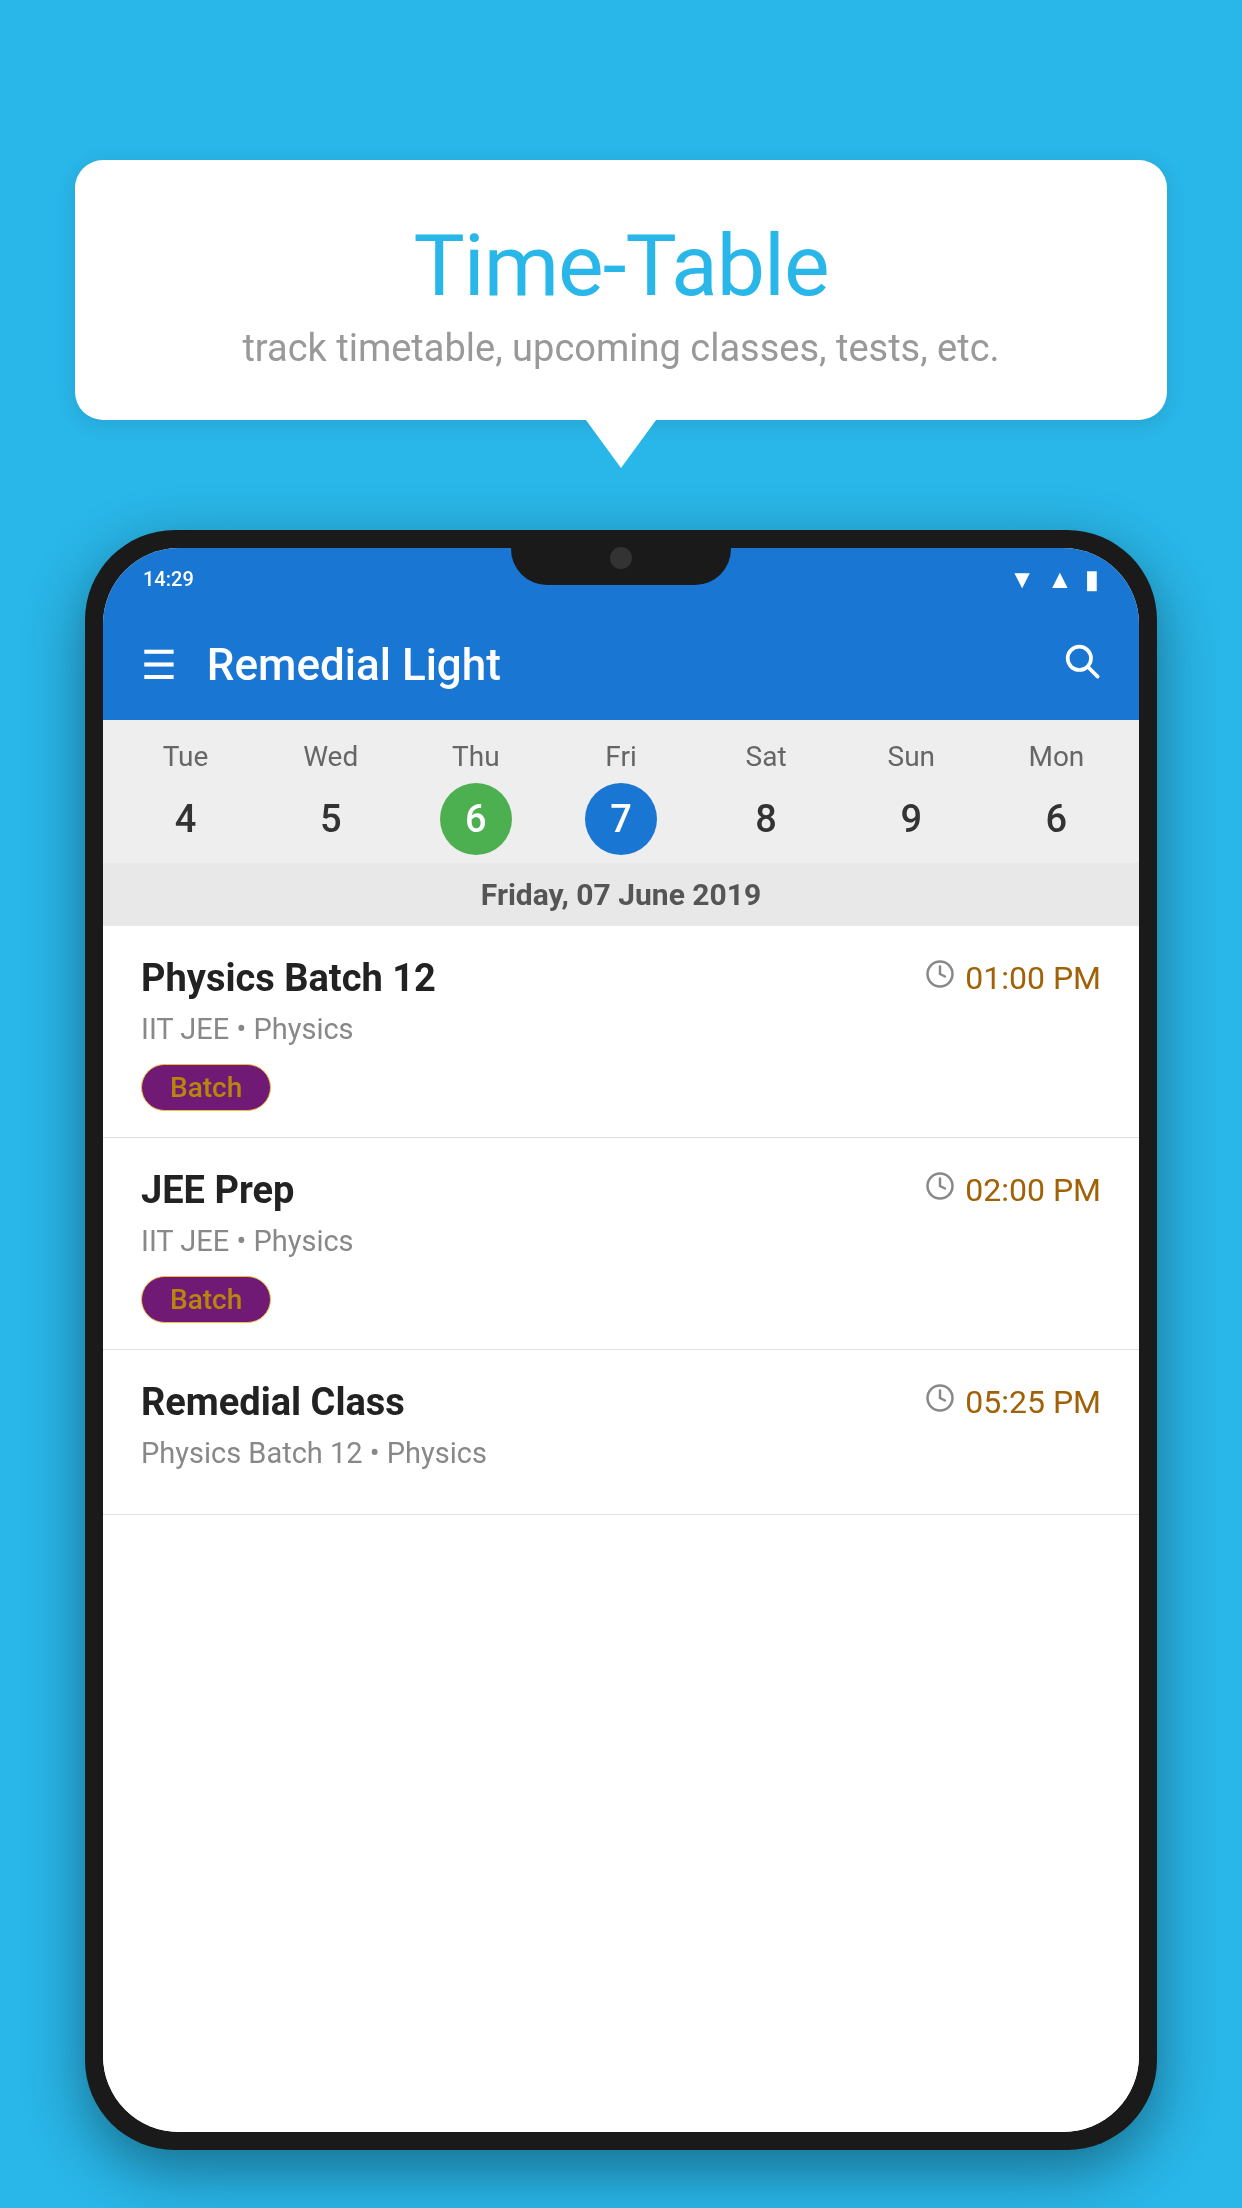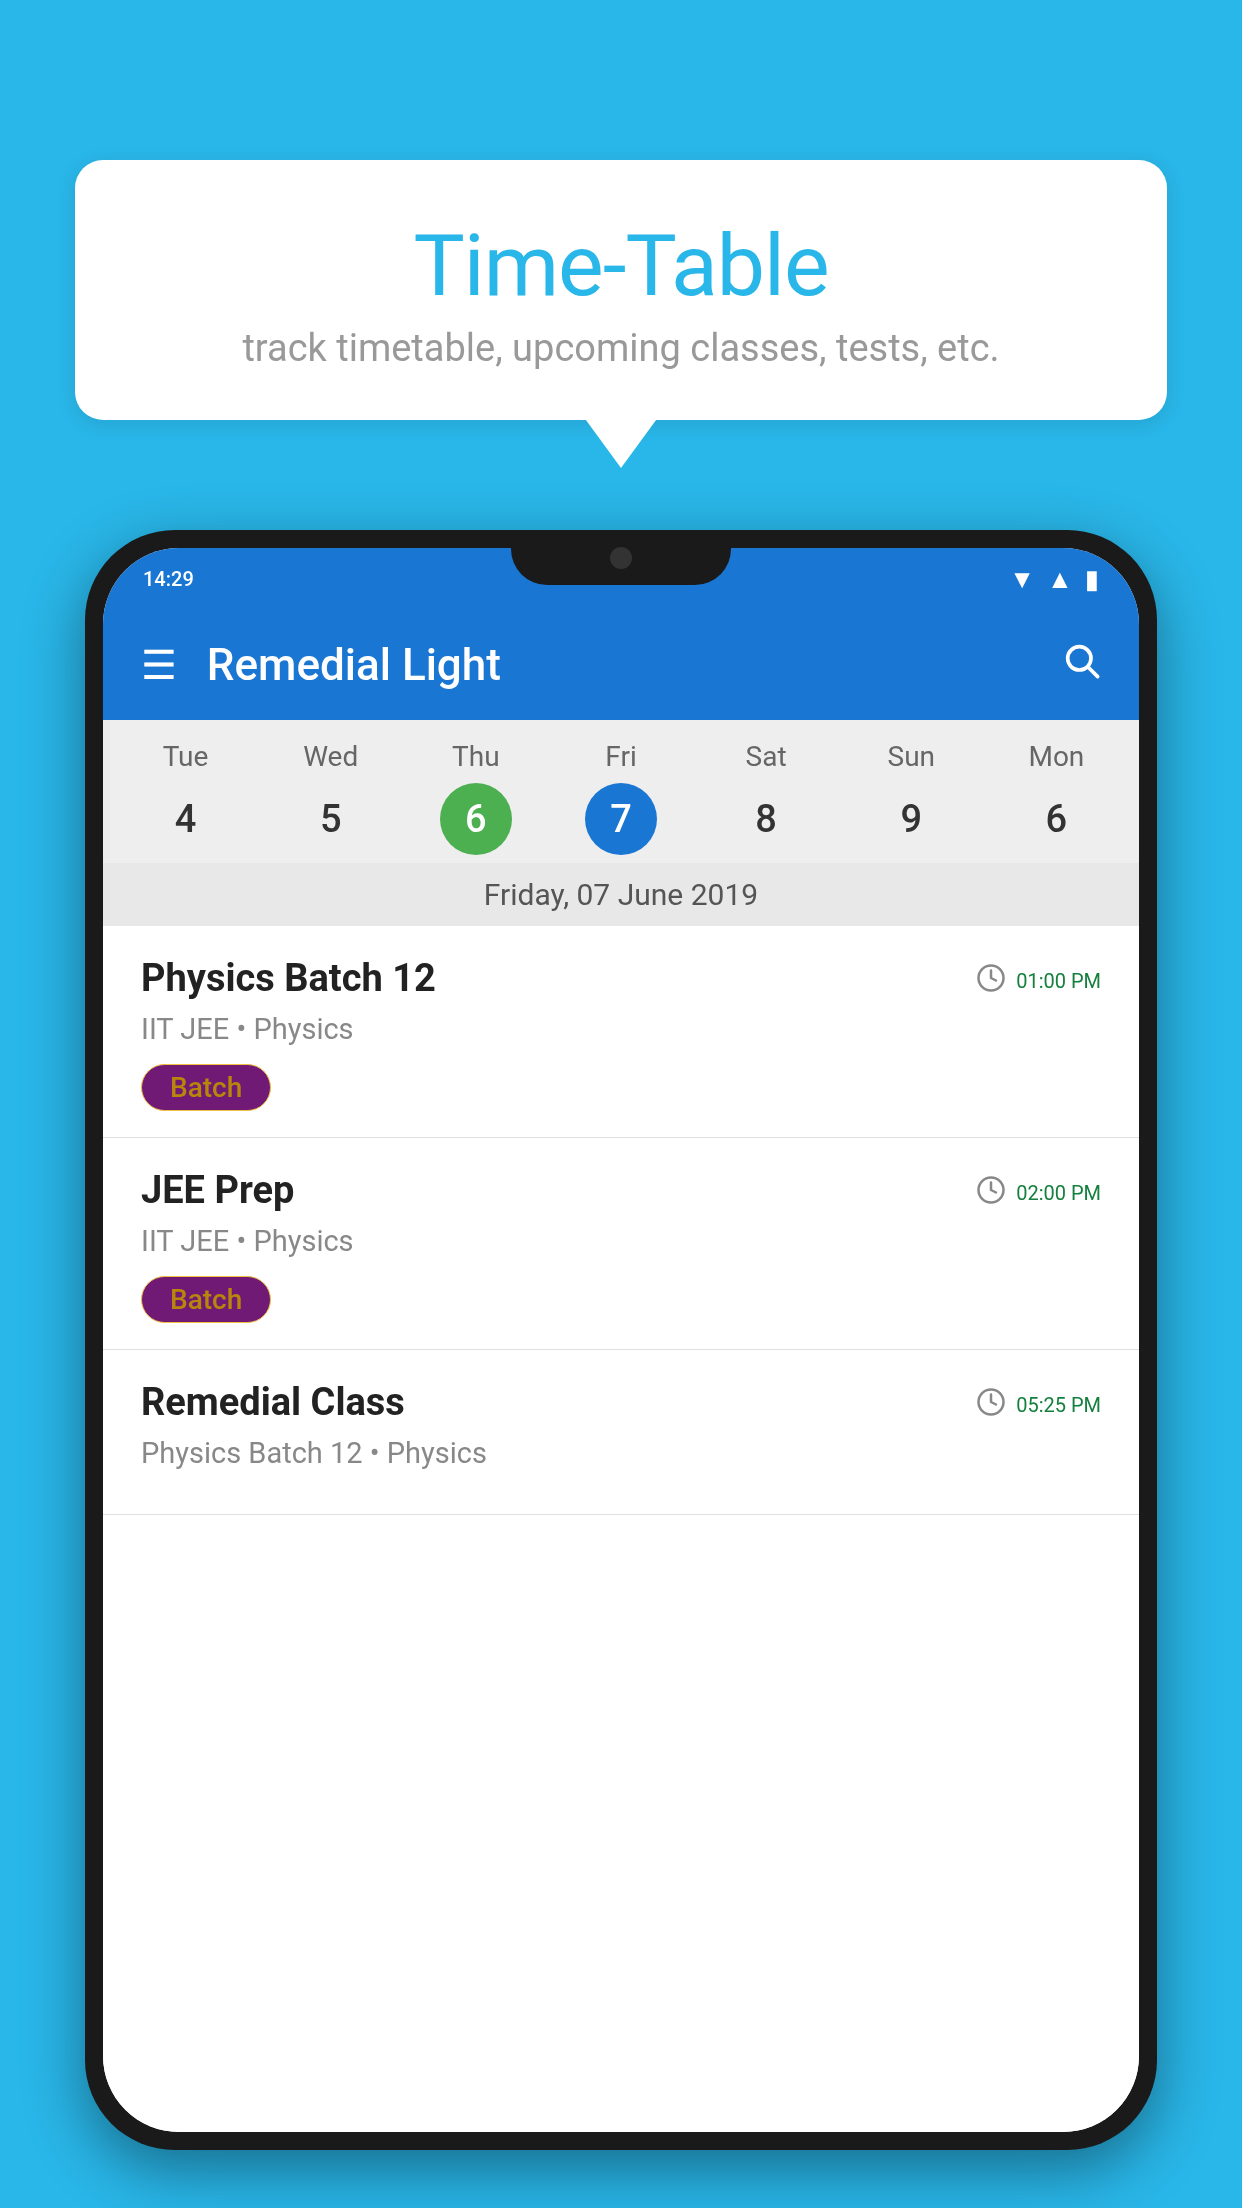--- a/index.html
+++ b/index.html
@@ -215,20 +215,21 @@
       background: #1976d2;
       color: white;
     }
 
     .selected-date-label {
       text-align: center;
       padding: 14px;
       color: #555;
       font-size: 30px;
       background: #e8e8e8;
+      font-weight: bold;
     }
 
     
     .content-area {
       flex: 1;
       overflow-y: auto;
       background: white;
     }
 
     
@@ -246,24 +247,24 @@
     }
 
     .class-name {
       font-size: 38px;
       font-weight: 700;
       color: #222;
     }
 
     .class-time {
       display: flex;
-      align-items: flex-end;
+      align-items: flex-start;
       gap: 10px;
-      color: #15803d;
-      font-size: 20px;
+      color: #a16207;
+      font-size: 32px;
     }
 
     .class-meta {
       color: #888;
       font-size: 29px;
       margin-bottom: 18px;
     }
 
     .batch-badge {
       display: inline-block;

